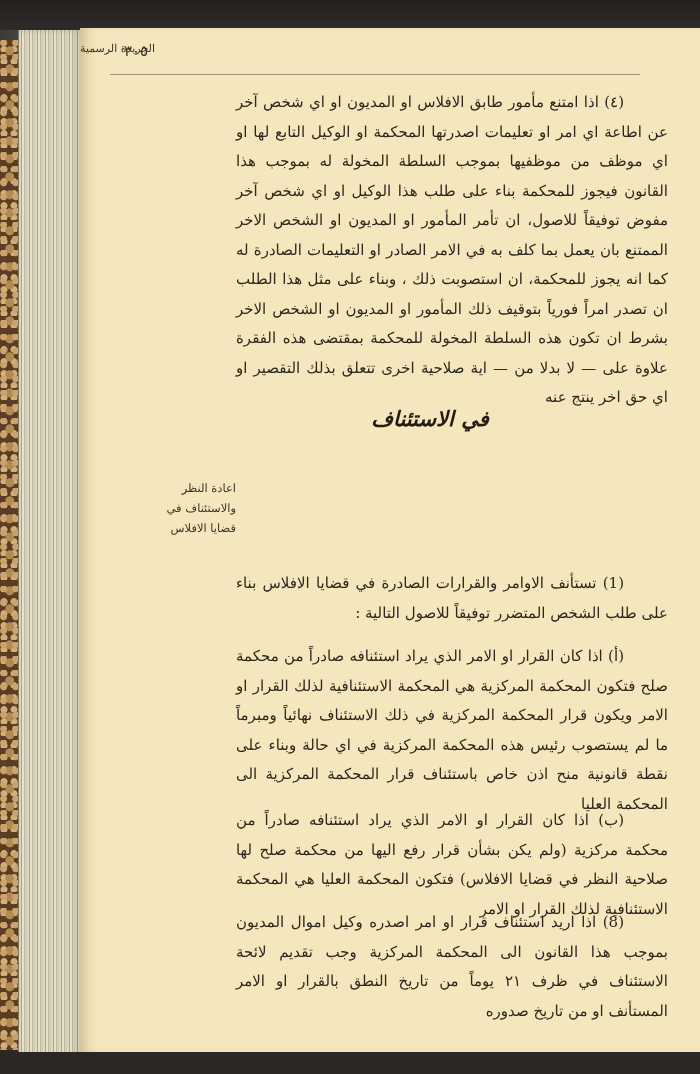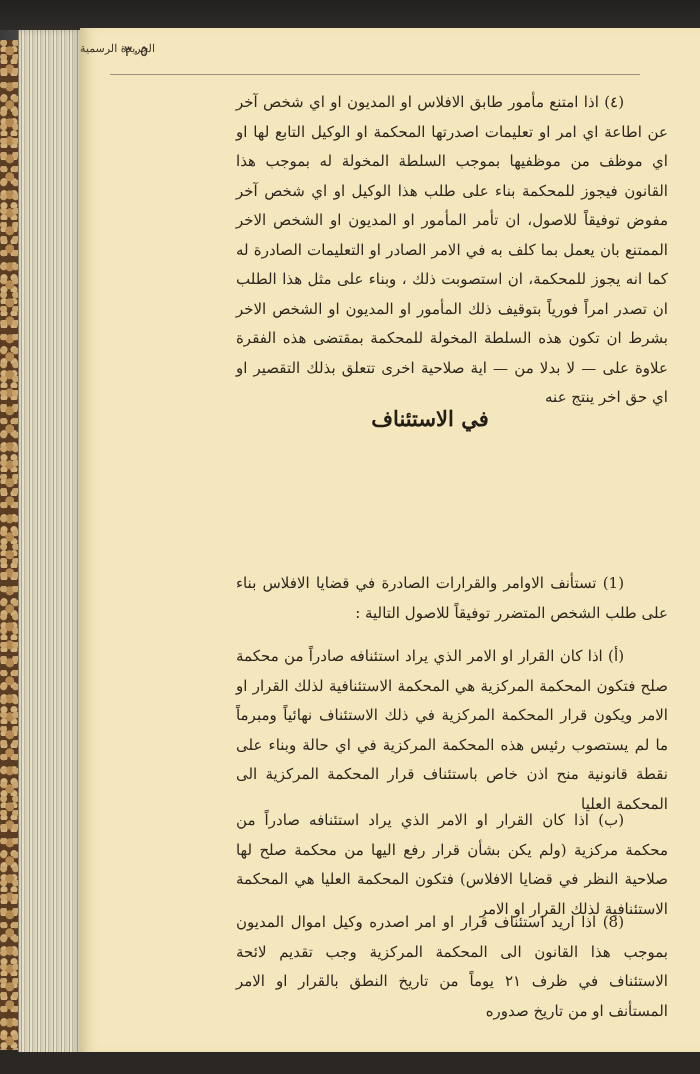--- a/index.html
+++ b/index.html
@@ -116,20 +116,21 @@
     }
     .section-heading {
       position: absolute;
       left: 80px; top: 378px;
       width: 540px;
       text-align: center;
       direction: rtl;
       font-size: 21px;
       font-weight: bold;
       color: #231d14;
+      font-style: italic;
     }
   </style>
 </head>
 <body>
 
 <div class="top-shadow"></div>
 <div class="cover-top"></div>
 <div class="cover-marble"></div>
 <div class="page-edges"></div>
 
@@ -139,20 +140,21 @@
     <span class="journal-title">الجريدة الرسمية</span>
   </div>
   <div class="head-rule"></div>
 
   <div class="body-text" style="top: 60px;">
     <p class="para para-first">(٤)  اذا امتنع  مأمور طابق الافلاس او المديون او اي شخص آخر عن اطاعة اي امر او تعليمات اصدرتها المحكمة او الوكيل التابع لها او اي موظف من موظفيها بموجب السلطة المخولة له بموجب هذا القانون فيجوز للمحكمة بناء على طلب هذا الوكيل او اي شخص آخر مفوض توفيقاً للاصول، ان تأمر المأمور او المديون او الشخص الاخر الممتنع بان يعمل بما كلف به في الامر الصادر او التعليمات الصادرة له كما انه يجوز للمحكمة، ان استصوبت ذلك ، وبناء على مثل هذا الطلب ان تصدر امراً فورياً بتوقيف ذلك المأمور او المديون او الشخص الاخر بشرط ان تكون هذه السلطة المخولة للمحكمة بمقتضى هذه الفقرة علاوة على — لا بدلا من — اية صلاحية اخرى تتعلق بذلك التقصير او اي حق اخر ينتج عنه</p>
   </div>
 
   <div class="section-heading">في الاستئناف</div>
 
+  <div class="margin-note">اعادة النظر والاستئناف في قضايا الافلاس</div>
 
 
   <div class="body-text" style="top: 541px;">
     <p class="para para-first">(1)  تستأنف الاوامر والقرارات الصادرة في قضايا الافلاس بناء على طلب الشخص المتضرر توفيقاً للاصول التالية :</p>
   </div>
 
   <div class="body-text" style="top: 778px;">
     <p class="para para-first">(ب)  اذا كان القرار او الامر الذي يراد استئنافه صادراً من محكمة مركزية (ولم يكن بشأن قرار رفع اليها من محكمة صلح لها صلاحية النظر في قضايا الافلاس) فتكون المحكمة العليا هي المحكمة الاستئنافية لذلك القرار او الامر</p>
   </div>
 

